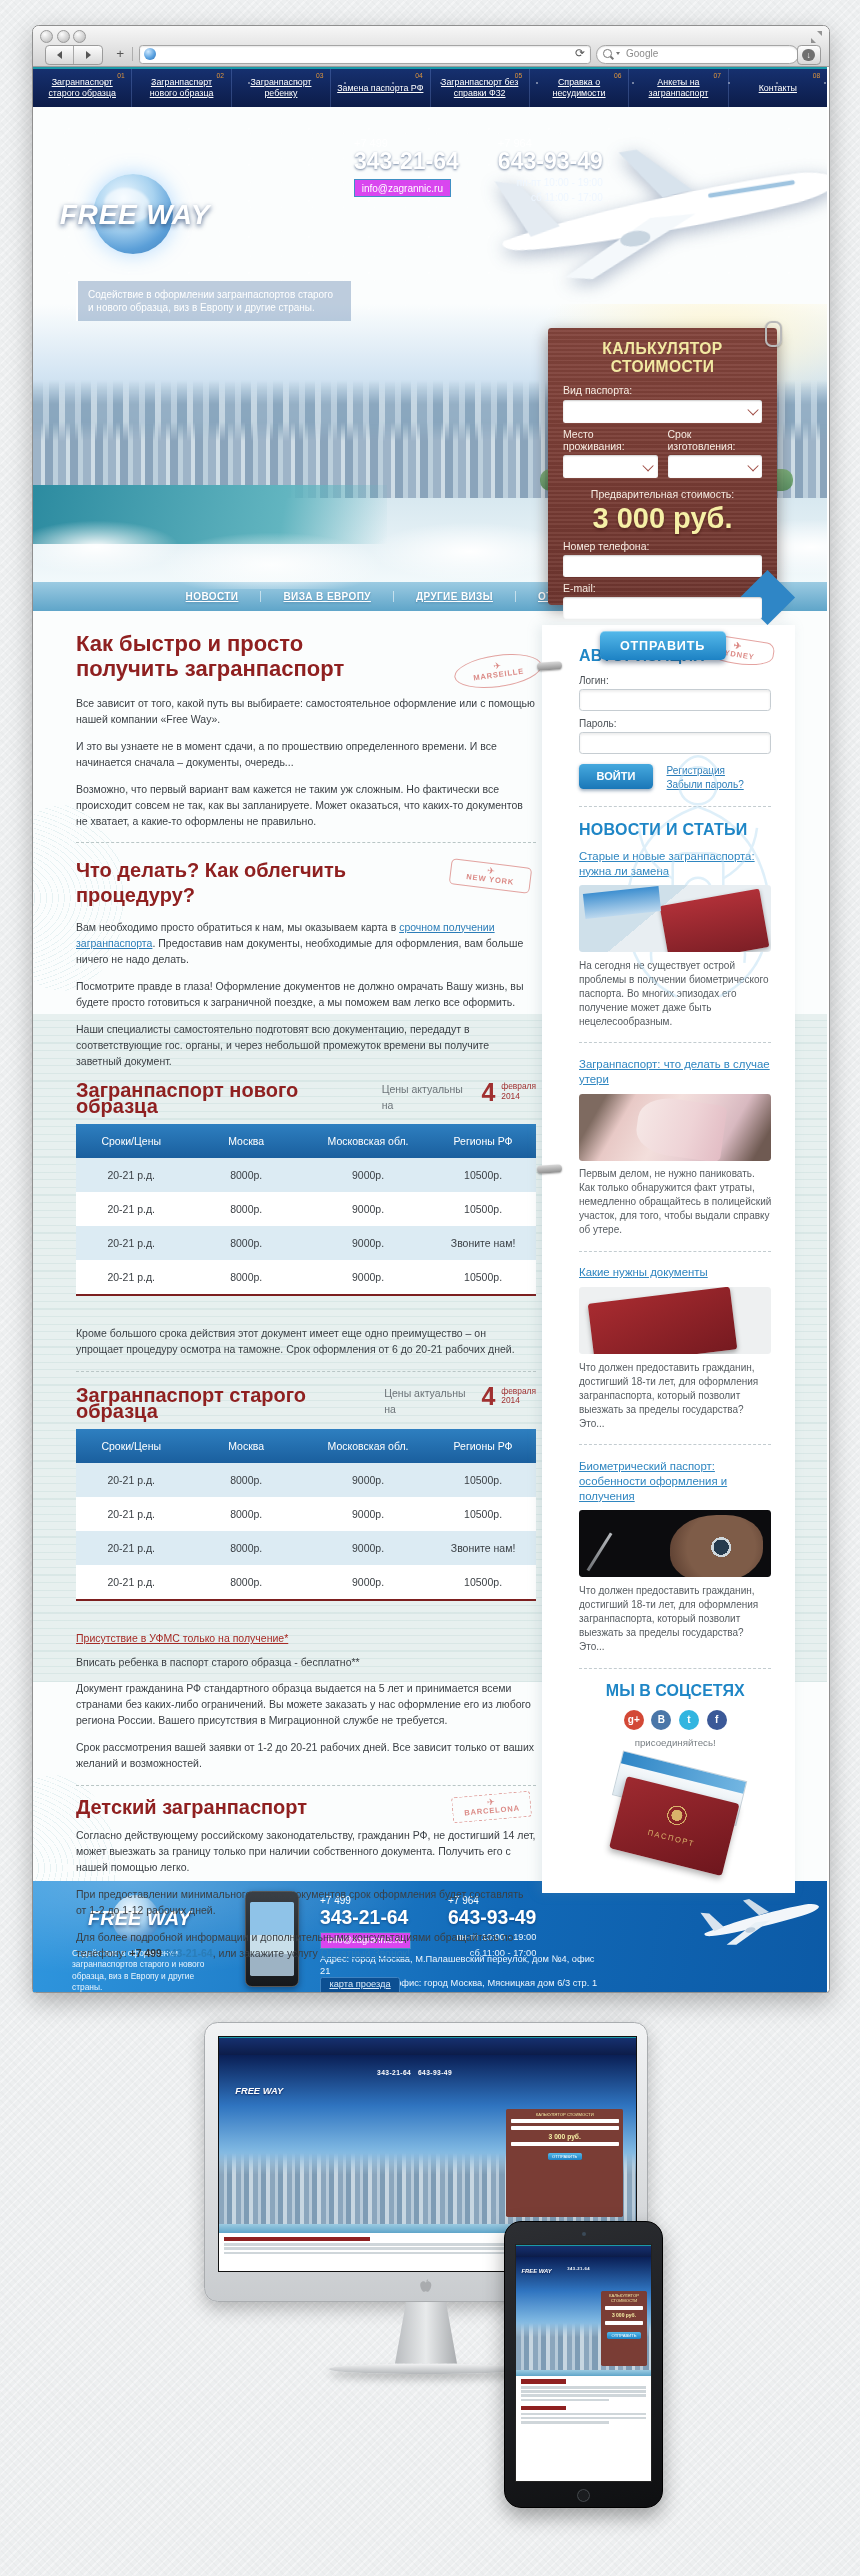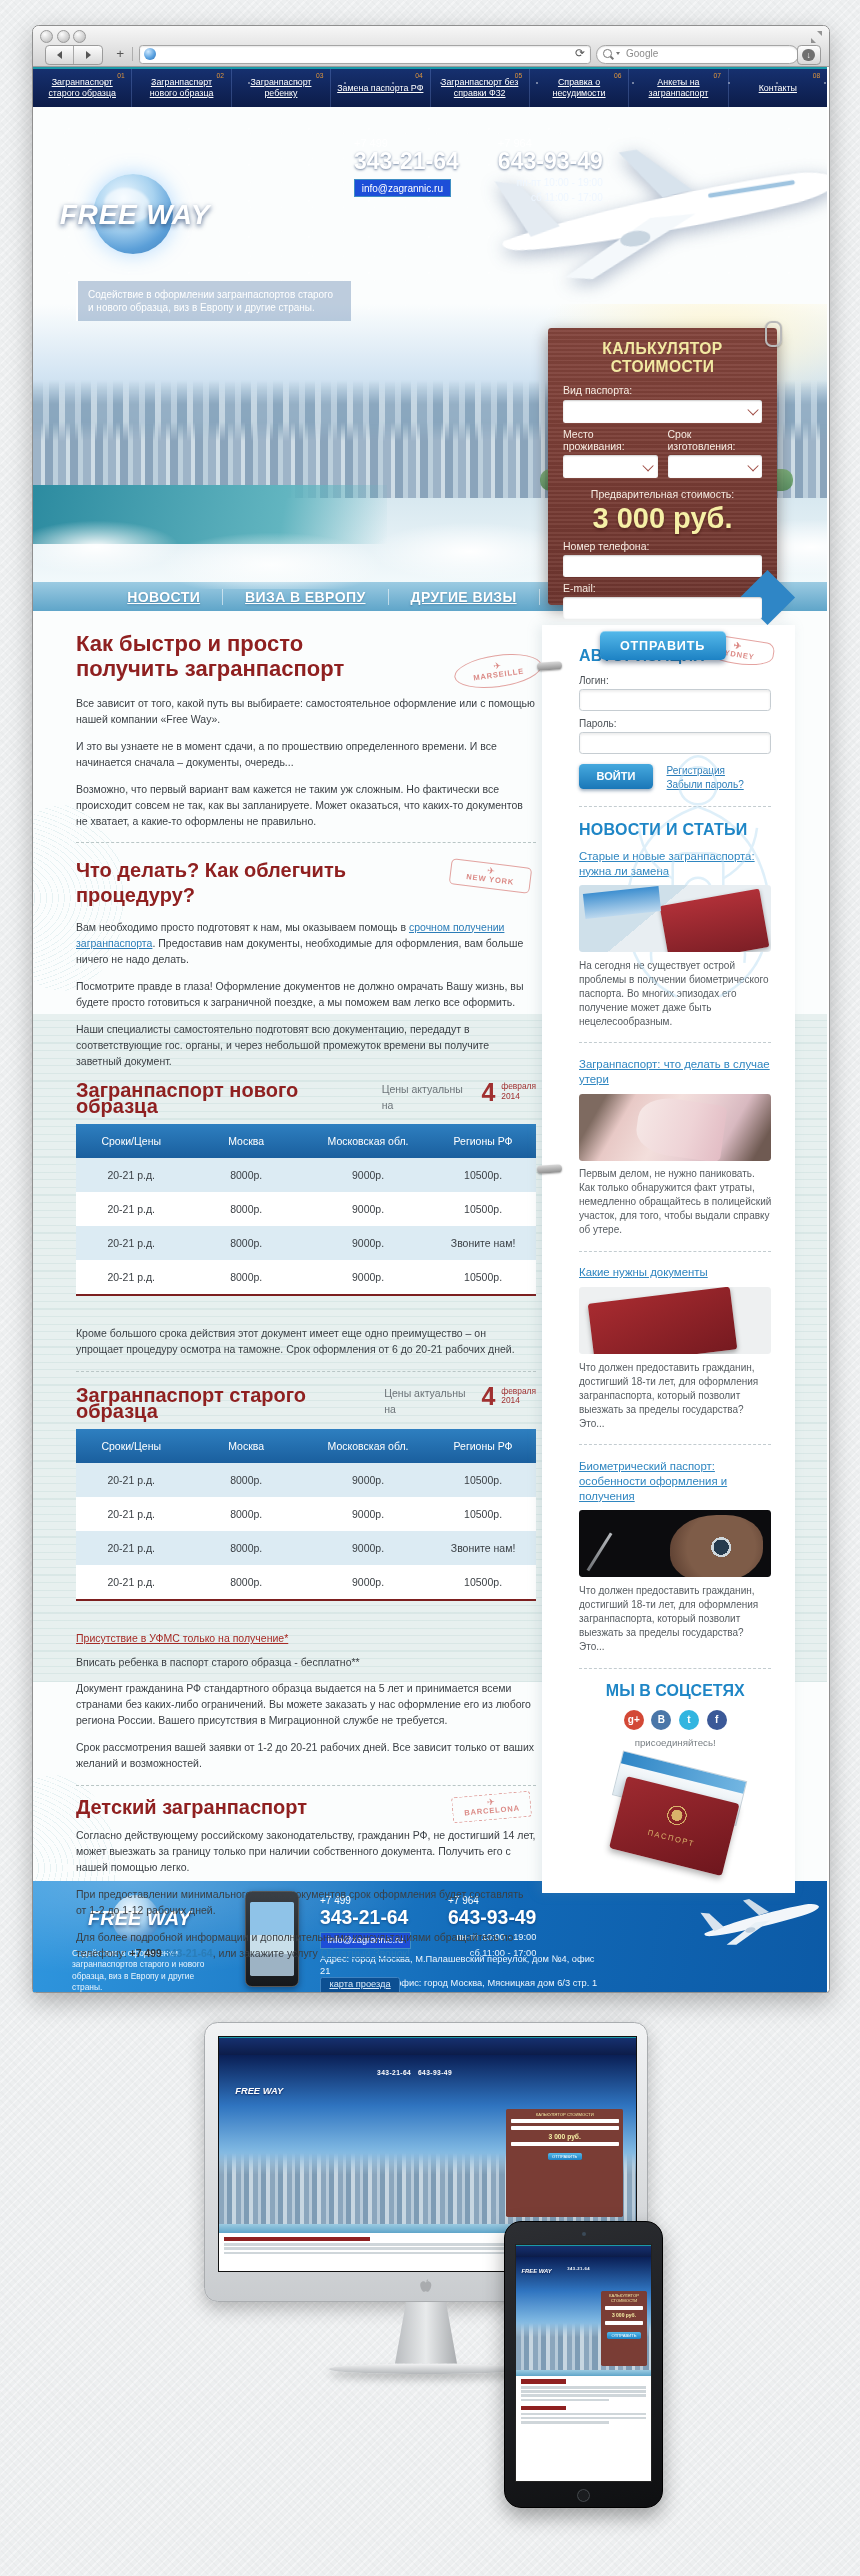--- a/index.html
+++ b/index.html
@@ -74,21 +74,21 @@
   .logo .globe{position:absolute;left:46px;top:0;width:80px;height:80px;border-radius:50%;
     background:radial-gradient(circle at 38% 30%,#eef8ff,#a9d3f0 40%,#5b9fd8 70%,#3c7cb8);
     box-shadow:0 0 20px rgba(160,210,255,.8);}
   .logo .globe:after{content:"";position:absolute;left:11.8px;top:13.5px;width:46px;height:34px;border-radius:50% 60% 40% 50%;
     background:rgba(255,255,255,.55);filter:blur(0.8px);}
   .logo .word{position:absolute;left:0;top:25px;width:177px;text-align:center;color:#fff;font-size:28px;font-weight:bold;
     font-style:italic;letter-spacing:0.8px;text-shadow:0 1.7px 5px rgba(10,40,90,.7);}
   .phones{position:absolute;left:321px;top:30px;display:flex;gap:39px;color:#fff;}
   .ph-code{font-size:11px;display:block;}
   .ph-num{font-size:23px;font-weight:bold;display:block;line-height:25px;text-shadow:0 0.8px 2.5px rgba(10,40,90,.6);}
-  .email-badge{display:inline-block;margin-top:5px;background:#1d4ed8;border:0.8px solid #3f8fc4;color:#fff;font-size:10px;padding:2.5px 6.7px;}
+  .email-badge{display:inline-block;margin-top:5px;background:#d946ef;border:0.8px solid #3f8fc4;color:#fff;font-size:10px;padding:2.5px 6.7px;}
   .hours{font-size:10px;display:block;margin-top:3.4px;color:#eef6ff;text-align:right;}
   .tagline{position:absolute;left:43px;top:174px;width:253px;padding:6.7px 10px;border-left:2.5px solid #fff;
     background:rgba(30,80,140,.28);color:#fff;font-size:10px;line-height:13.5px;z-index:4;}
   .city{position:absolute;left:0;right:0;bottom:0;height:278px;
     background:
       radial-gradient(253px 110px at 86% 12%, rgba(255,246,210,.95), rgba(255,246,210,0) 70%),
       linear-gradient(180deg, rgba(130,180,225,0) 0%, rgba(140,185,225,.35) 25%, #b3cfe2 45%, #d6e7ef 68%, #f2f9fb 100%);}
   .skyline{position:absolute;left:0;right:0;}
   .sk1{top:76px;height:80px;opacity:.8;
     background:repeating-linear-gradient(90deg,#8ba6bd 0 10px,#b7cad9 10px 16px,#7e9cb5 16px 26px,#c7d6e1 26px 32px);
@@ -125,21 +125,21 @@
   .price{color:#f6f0a6;font-size:29px;font-weight:bold;text-align:center;margin:1.7px 0 5px;text-shadow:0 1.7px 2.5px rgba(60,20,15,.5);}
   .tin{height:22px;background:#fff;border-radius:2.5px;box-shadow:inset 0 0.8px 1.7px rgba(0,0,0,.25);}
   .calc .ribbon{position:absolute;right:-10px;bottom:-11.8px;width:39px;height:39px;background:#2f86c6;transform:rotate(45deg);z-index:-1;}
   .sendbtn{display:block;margin:11.8px auto 0;width:126px;height:29px;border:none;border-radius:5px;cursor:pointer;
     background:linear-gradient(#55b9ea,#1d82c4);color:#fff;font-weight:bold;font-size:12.6px;letter-spacing:0.8px;
     box-shadow:0 2.5px 5px rgba(20,40,70,.45), inset 0 0.8px 0 rgba(255,255,255,.45);font-family:"Liberation Sans",sans-serif;}
 
   
   .subnav{height:29px;display:flex;align-items:center;justify-content:center;gap:0;
     background:linear-gradient(#9ccbe2,#5fa5c9);position:relative;z-index:2;}
-  .subnav .sn{padding:0 22px;color:#fff;font-size:14px;font-weight:bold;letter-spacing:0.4px;text-decoration:underline;
+  .subnav .sn{padding:0 22px;color:#fff;font-size:10px;font-weight:bold;letter-spacing:0.4px;text-decoration:underline;
     border-right:0.8px solid rgba(255,255,255,.55);cursor:pointer;text-shadow:0 0.8px 1.7px rgba(40,90,130,.5);}
   .subnav .sn:last-child{border-right:none;}
 
   
   .content{position:relative;height:1270px;background:#fbfdfd;}
   .band{position:absolute;left:0;right:0;top:403px;height:668px;background:#e7f0ef;
     background-image:repeating-linear-gradient(0deg, rgba(175,205,203,.25) 0 1.3px, transparent 1.3px 7.6px);}
   .mesh{position:absolute;width:126px;height:186px;border-radius:50%;opacity:.5;
     background:repeating-radial-gradient(ellipse at left center, rgba(90,165,175,.25) 0 0.8px, transparent 0.8px 5.9px);}
   .mesh.m1{left:-34px;top:194px;}
@@ -456,21 +456,21 @@
         <p>И это вы узнаете не в момент сдачи, а по прошествию определенного времени. И все начинается сначала – документы, очередь...</p>
         <p>Возможно, что первый вариант вам кажется не таким уж сложным. Но фактически все происходит совсем не так, как вы запланируете. Может оказаться, что каких-то документов не хватает, а какие-то оформлены не правильно.</p>
         <hr class="dash">
         <div class="hrow">
           <h2 class="art">Что делать? Как облегчить процедуру?</h2>
           <div class="stamp st-newyork">
               <span class="pl">✈</span>
               <span class="city">NEW YORK</span>
             </div>
         </div>
-        <p><span>Вам необходимо просто подготовят к нам, мы оказываем помощь в </span><a class="blue">срочном получении загранпаспорта</a><span>. Предоставив нам документы, необходимые для оформления, вам больше ничего не надо делать.</span></p>
+        <p><span>Вам необходимо просто обратиться к нам, мы оказываем карта в </span><a class="blue">срочном получении загранпаспорта</a><span>. Предоставив нам документы, необходимые для оформления, вам больше ничего не надо делать.</span></p>
         <p>Посмотрите правде в глаза! Оформление документов не должно омрачать Вашу жизнь, вы будете просто готовиться к заграничной поездке, а мы поможем вам легко все оформить.</p>
         <p>Наши специалисты самостоятельно подготовят всю документацию, передадут в соответствующие гос. органы, и через небольшой промежуток времени вы получите заветный документ.</p>
 
         <div class="sec-head">
           <h2 class="sec-title">Загранпаспорт нового образца</h2>
           <div class="dateblk">
             <span>Цены актуальны на</span>
             <span class="d">4</span>
             <span class="my"><span>февраля</span><br><span>2014</span></span>
           </div>

